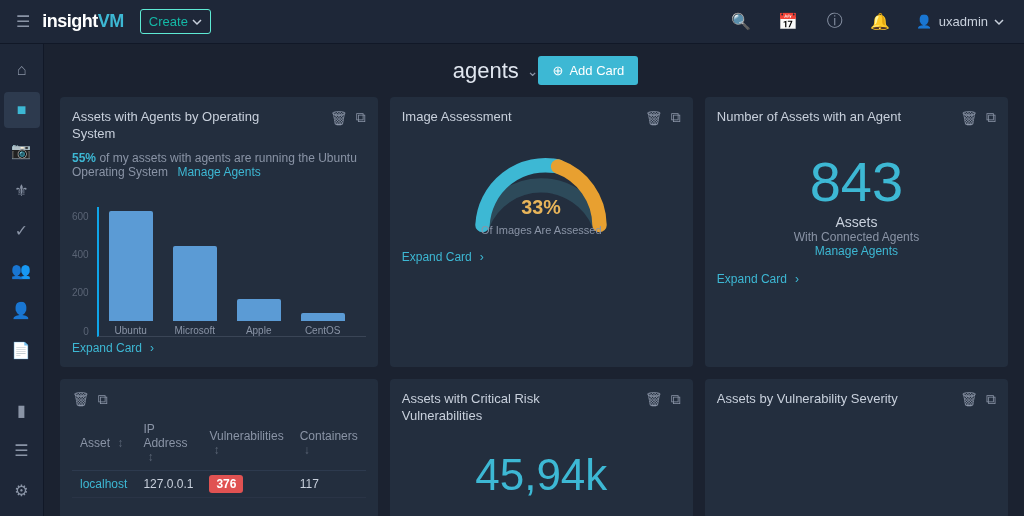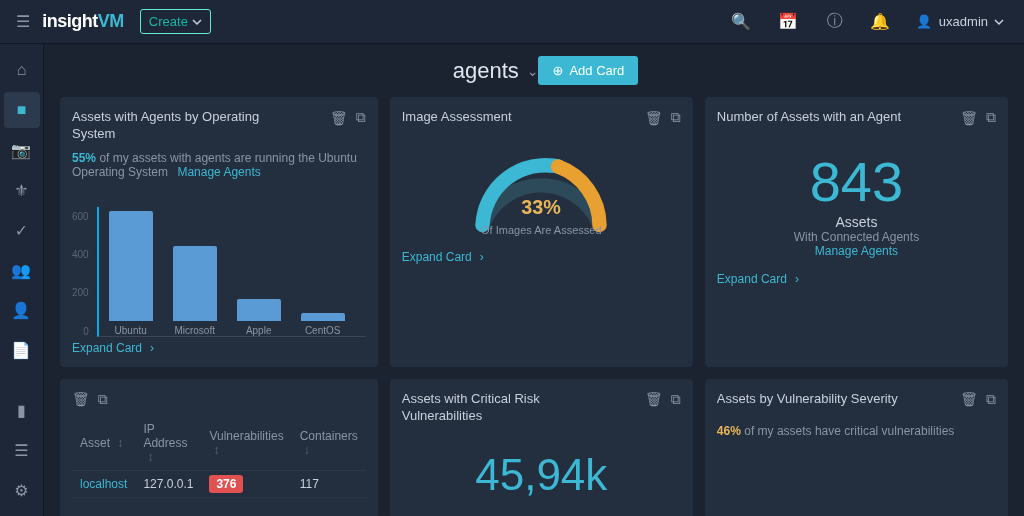--- a/index.html
+++ b/index.html
@@ -288,21 +288,17 @@
       </div>
 
       <div class="card">
         <div class="card-header">
           <span class="card-title">Assets by Vulnerability Severity</span>
           <div class="card-actions">
             <span class="card-action-icon">🗑</span>
             <span class="card-action-icon">⧉</span>
           </div>
         </div>
-        <div class="stat-text">
-          <strong>46%</strong>
-          <span>of my assets have critical vulnerabilities</span>
-        </div>
       </div>
 
     </div>
   </main>
 </div>
 
 </body></html>

